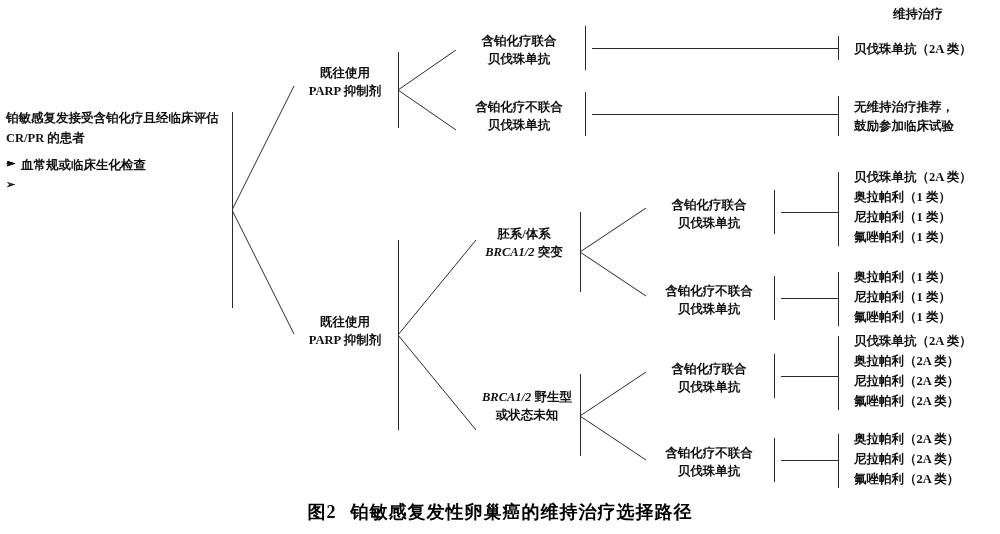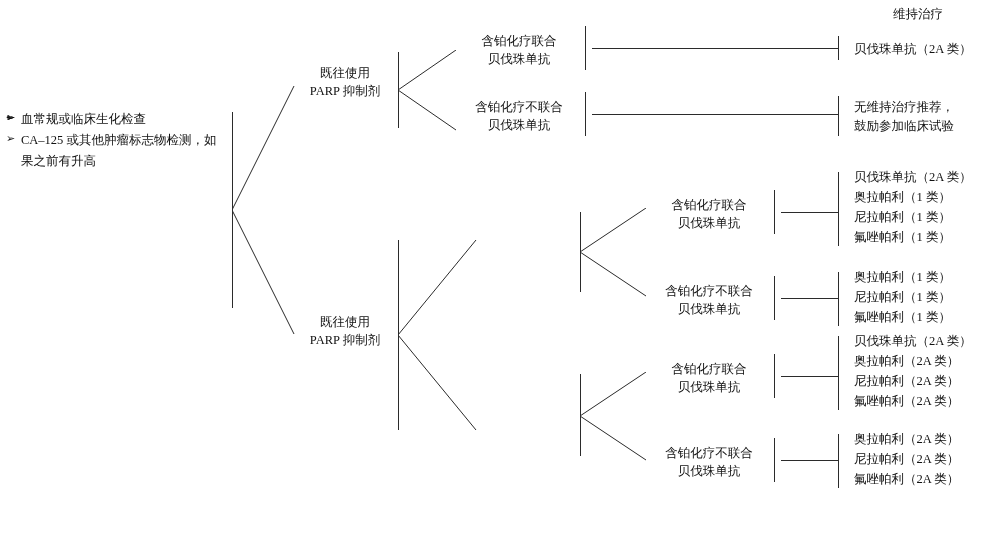--- a/index.html
+++ b/index.html
@@ -10,20 +10,21 @@
   body {
     font-family: "Liberation Serif", "DejaVu Serif", serif;
     color: #000000;
   }
   #canvas {
     position: relative;
     width: 1000px;
     height: 534px;
     background: #ffffff;
     overflow: hidden;
+    font-weight: bold;
   }
   .node {
     position: absolute;
     font-size: 12.5px;
     line-height: 1.45;
     color: #111111;
     white-space: pre-line;
   }
   .node.center { text-align: center; }
   .node.left { text-align: left; margin-left: 8px; }
@@ -81,26 +82,27 @@
   .ital { font-style: italic; }
 </style>
 </head>
 <body>
 
 <div id="canvas">
 
   <div class="maint-label" style="left:838px; top:6px; width:160px;">维持治疗</div>
 
   <div class="root-box" style="left:6px; top:108px; width:222px;">
+    <div class="root-title">铂敏感复发接受含铂化疗且经临床评估 CR/PR 的患者</div>
     <ul class="bullets">
       <li><span class="mk">➢</span></li>
       <li><span class="mk">➢</span></li>
       <li><span class="mk">•</span></li>
       <li><span class="mk">➢</span><span>血常规或临床生化检查</span></li>
-      <li><span class="mk">➢</span><span>CA–125 或其他肿瘤标志物检测，如果之前有升高</span></li>
+      <li><span class="mk">➢</span></li>
     </ul>
   </div>
 
   <div class="vbar" style="left:232px; top:112px; height:196px;"></div>
 
   <div class="diag" style="left:232px; top:86px;">
     <svg width="66" height="268" viewBox="0 0 66 268">
       <line x1="0" y1="124" x2="62" y2="0" stroke="#2b2b2b" stroke-width="1"></line>
       <line x1="0" y1="124" x2="62" y2="248" stroke="#2b2b2b" stroke-width="1"></line>
     </svg>
@@ -134,20 +136,22 @@
   <div class="node center" style="left:296px; top:313px; width:98px;">既往使用
 PARP 抑制剂</div>
   <div class="vbar" style="left:398px; top:240px; height:190px;"></div>
   <div class="diag" style="left:398px; top:240px;">
     <svg width="80" height="192" viewBox="0 0 80 192">
       <line x1="0" y1="95" x2="78" y2="0" stroke="#2b2b2b" stroke-width="1"></line>
       <line x1="0" y1="95" x2="78" y2="190" stroke="#2b2b2b" stroke-width="1"></line>
     </svg>
   </div>
 
+  <div class="node center" style="left:472px; top:225px; width:104px;"><span>胚系/体系
+<span class="ital">BRCA1/2</span> 突变</span></div>
   <div class="vbar" style="left:580px; top:212px; height:80px;"></div>
   <div class="diag" style="left:580px; top:208px;">
     <svg width="68" height="180" viewBox="0 0 68 180">
       <line x1="0" y1="44" x2="66" y2="0" stroke="#2b2b2b" stroke-width="1"></line>
       <line x1="0" y1="44" x2="66" y2="88" stroke="#2b2b2b" stroke-width="1"></line>
     </svg>
   </div>
 
   <div class="node center" style="left:648px; top:196px; width:122px;">含铂化疗联合
 贝伐珠单抗</div>
@@ -161,20 +165,22 @@
 
   <div class="node center" style="left:648px; top:282px; width:122px;">含铂化疗不联合
 贝伐珠单抗</div>
   <div class="vbar" style="left:774px; top:276px; height:44px;"></div>
   <div class="hline" style="left:781px; top:298px; width:57px;"></div>
   <div class="vbar" style="left:838px; top:272px; height:54px;"></div>
   <div class="node left" style="left:846px; top:268px; width:158px;">奥拉帕利（1 类）</div>
   <div class="node left" style="left:846px; top:288px; width:158px;">尼拉帕利（1 类）</div>
   <div class="node left" style="left:846px; top:308px; width:158px;">氟唑帕利（1 类）</div>
 
+  <div class="node center" style="left:472px; top:388px; width:110px;"><span><span class="ital">BRCA1/2</span> 野生型
+或状态未知</span></div>
   <div class="vbar" style="left:580px; top:374px; height:82px;"></div>
   <div class="diag" style="left:580px; top:372px;">
     <svg width="68" height="180" viewBox="0 0 68 180">
       <line x1="0" y1="44" x2="66" y2="0" stroke="#2b2b2b" stroke-width="1"></line>
       <line x1="0" y1="44" x2="66" y2="88" stroke="#2b2b2b" stroke-width="1"></line>
     </svg>
   </div>
 
   <div class="node center" style="left:648px; top:360px; width:122px;">含铂化疗联合
 贝伐珠单抗</div>
@@ -188,14 +194,17 @@
 
   <div class="node center" style="left:648px; top:444px; width:122px;">含铂化疗不联合
 贝伐珠单抗</div>
   <div class="vbar" style="left:774px; top:438px; height:44px;"></div>
   <div class="hline" style="left:781px; top:460px; width:57px;"></div>
   <div class="vbar" style="left:838px; top:434px; height:54px;"></div>
   <div class="node left" style="left:846px; top:430px; width:158px;">奥拉帕利（2A 类）</div>
   <div class="node left" style="left:846px; top:450px; width:158px;">尼拉帕利（2A 类）</div>
   <div class="node left" style="left:846px; top:470px; width:158px;">氟唑帕利（2A 类）</div>
 
+  <div class="caption">
+    <span class="fignum">图2</span><span>铂敏感复发性卵巢癌的维持治疗选择路径</span>
+  </div>
 
 </div>
 
 </body></html>

